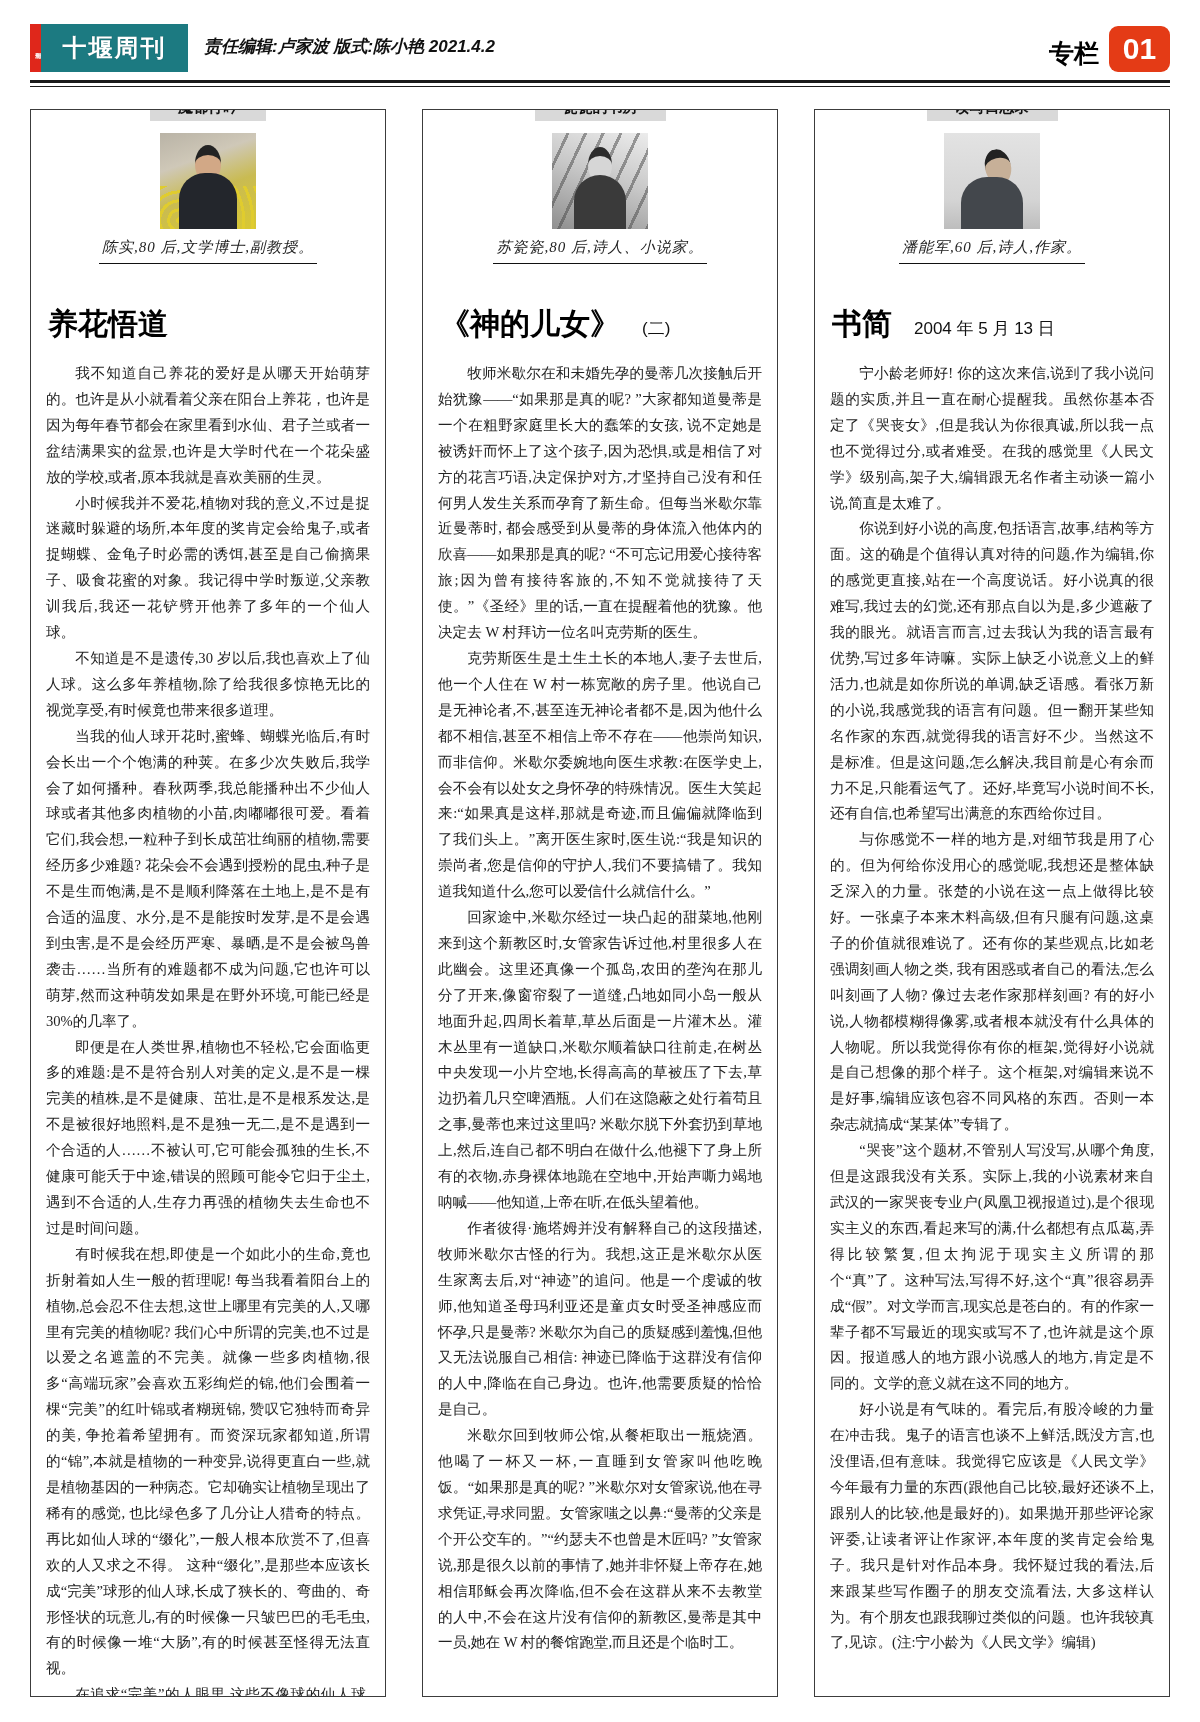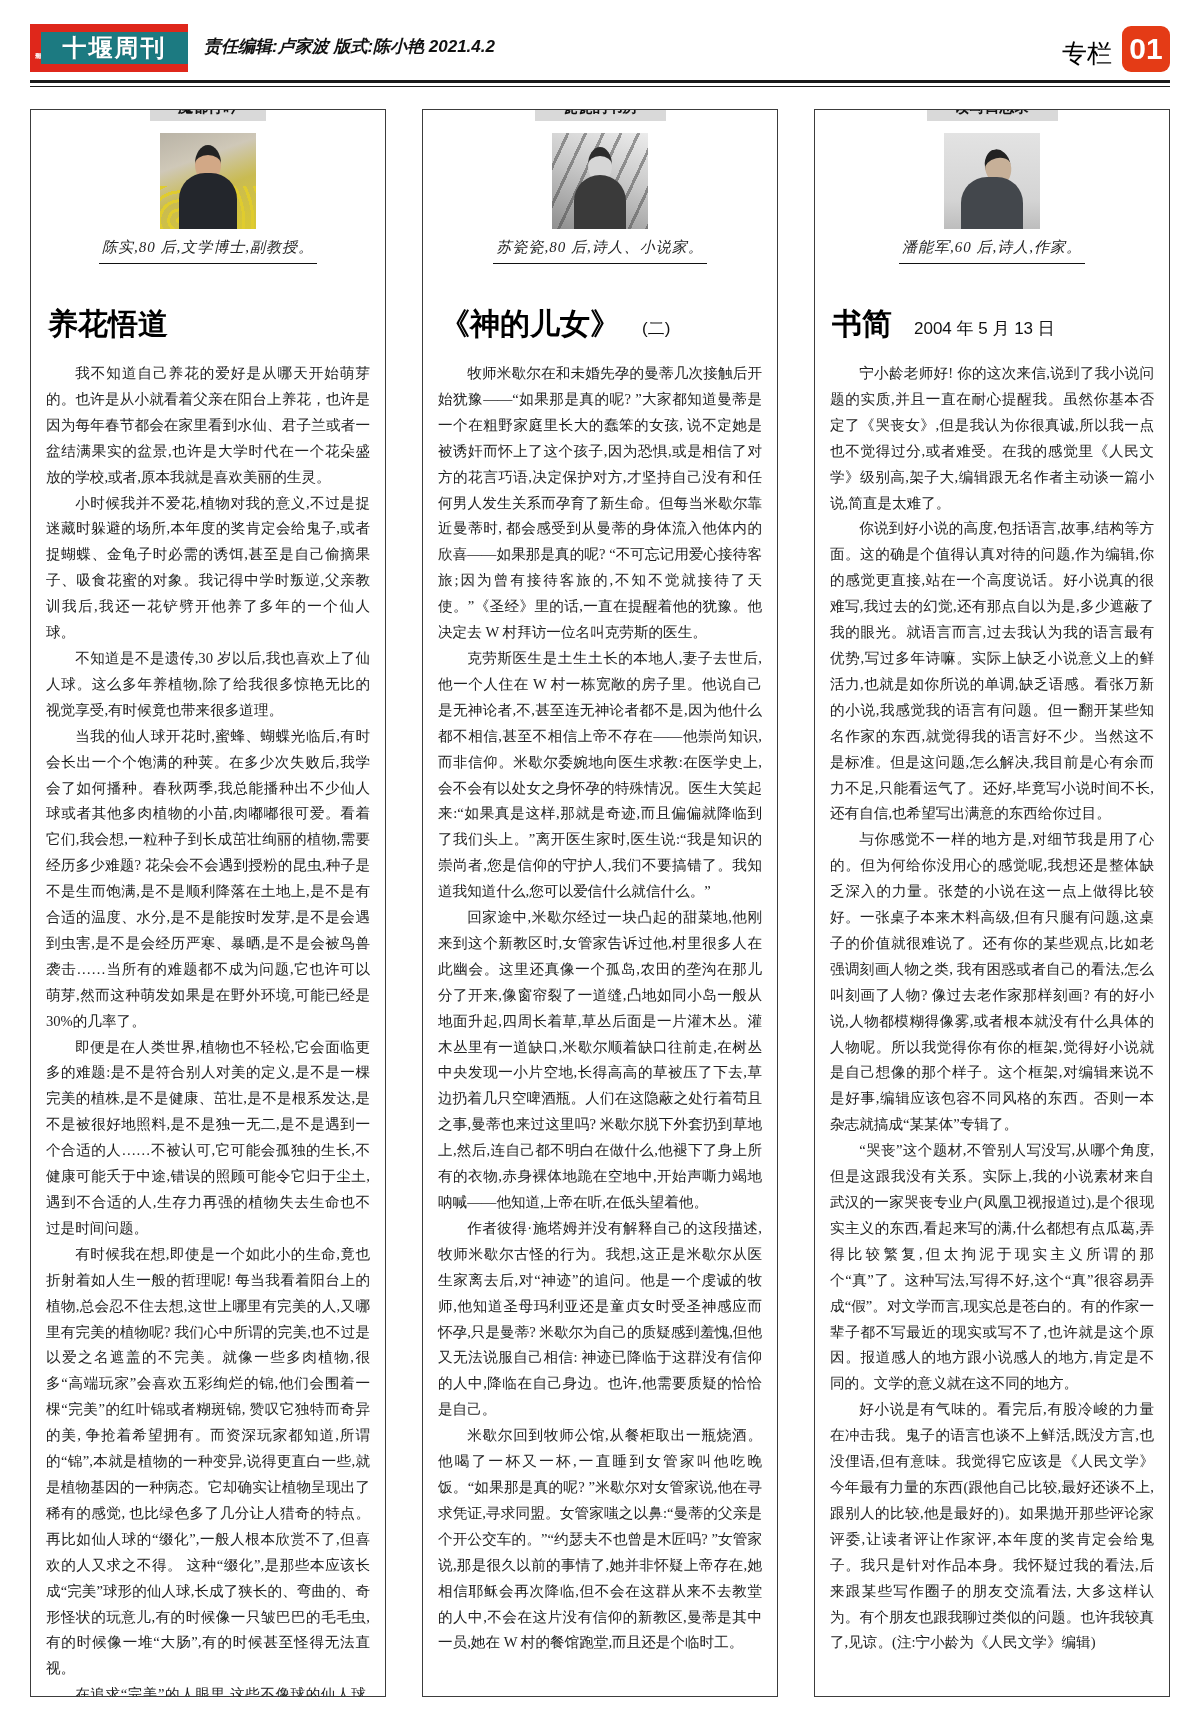--- a/index.html
+++ b/index.html
@@ -7,31 +7,31 @@
     width:1200px;height:1722px;background:#ffffff;
     font-family:"Liberation Serif", serif;color:#1a1a1a;
     position:relative;overflow:hidden;
   }
   
   .masthead{display:flex;align-items:flex-end;padding:14px 30px 0 30px;height:58px;}
   .logo{display:flex;width:158px;height:48px;flex:none;}
   .logo-side{width:11px;background:#df271b;color:rgba(255,255,255,.92);
     font-size:6px;line-height:7px;writing-mode:vertical-rl;text-align:center;
     font-family:"Liberation Sans", sans-serif;}
-  .logo-main{flex:1;display:flex;flex-direction:column;}
+  .logo-main{flex:1;display:flex;flex-direction:row;}
   .logo-stripe{height:8px;background:#df271b;}
   .logo-band{flex:1;background:#1c7a81;color:#fff;display:flex;align-items:center;justify-content:center;
     font-weight:bold;font-size:24px;letter-spacing:2px;font-family:"Liberation Sans", sans-serif;
     text-shadow:0 0 1px #0c4b50;}
   .editor-line{font-family:"Liberation Sans", sans-serif;font-weight:bold;font-style:italic;
     font-size:17px;margin:0 0 14px 16px;color:#111;}
   .mast-spacer{flex:1;}
-  .section-label{font-family:"Liberation Sans", sans-serif;font-weight:normal;font-size:25px;
+  .section-label{font-family:"Liberation Sans", sans-serif;font-weight:bold;font-size:25px;
     margin:0 10px 2px 0;color:#000;}
-  .page-num{width:48px;height:46px;background:#e43b16;border-radius:9px;color:#fff;
+  .page-num{width:61px;height:46px;background:#e43b16;border-radius:9px;color:#fff;
     display:flex;align-items:center;justify-content:center;font-family:"Liberation Sans", sans-serif;
     font-weight:bold;font-size:30px;}
   .mast-rule{margin:8px 30px 0 30px;height:3px;border-top:3px solid #1a1a1a;border-bottom:1px solid #1a1a1a;}
   
   .columns{display:grid;grid-template-columns:repeat(3,1fr);gap:36px;margin:22px 30px 0 30px;}
   .col{border:1px solid #3c3c3c;height:1586px;overflow:hidden;padding:0 13px;background:#fff;}
   .badge{width:max-content;margin:-15px auto 0 auto;background:#d9d9d9;padding:3px 28px 4px 28px;
     font-family:"Liberation Sans", sans-serif;font-weight:bold;font-size:15px;color:#111;}
   .photo{width:96px;height:96px;margin:12px auto 9px auto;position:relative;overflow:hidden;}
   .caption{width:max-content;max-width:100%;margin:0 auto;font-style:italic;font-size:15px;

